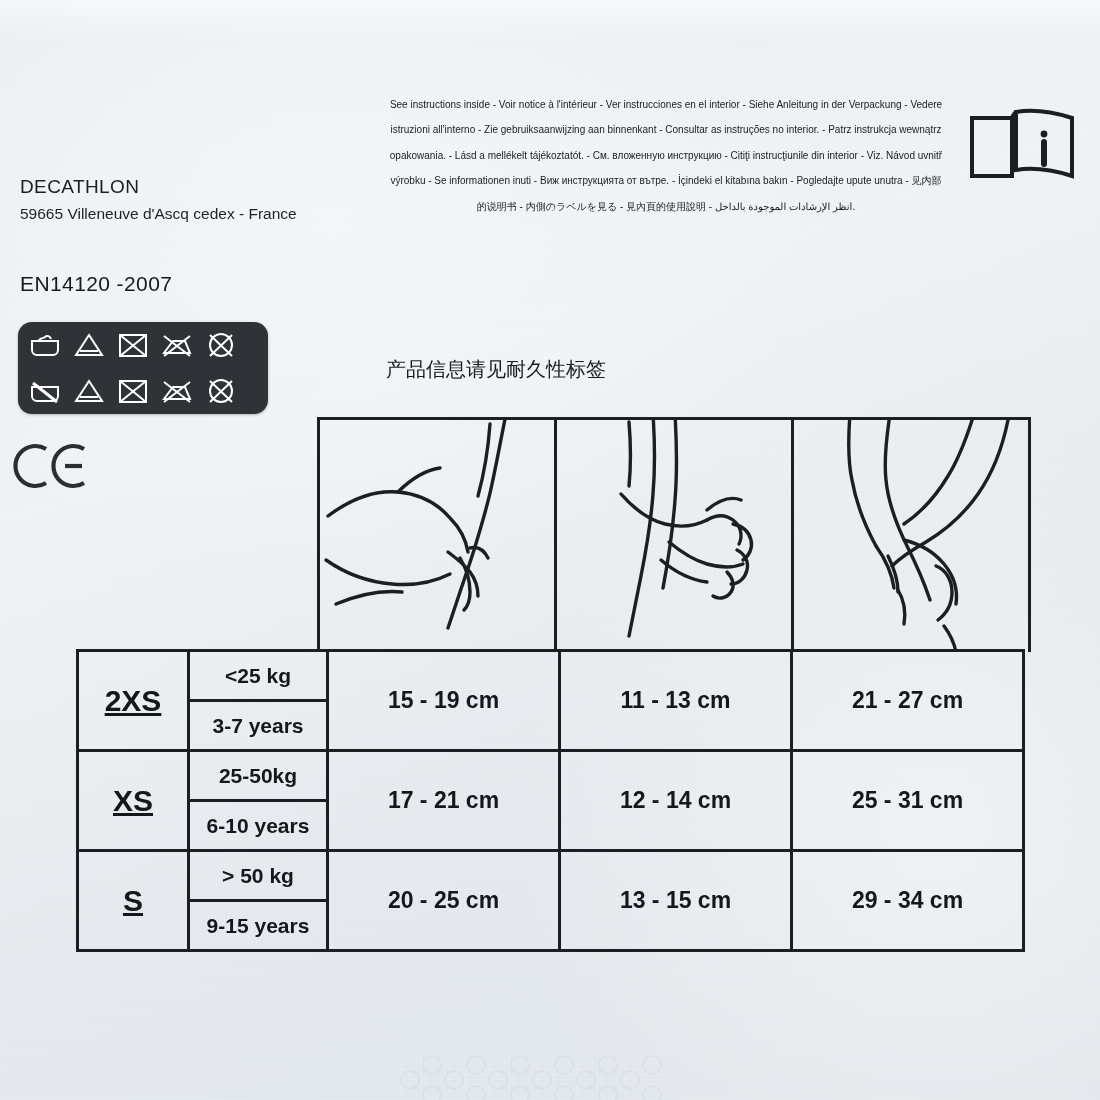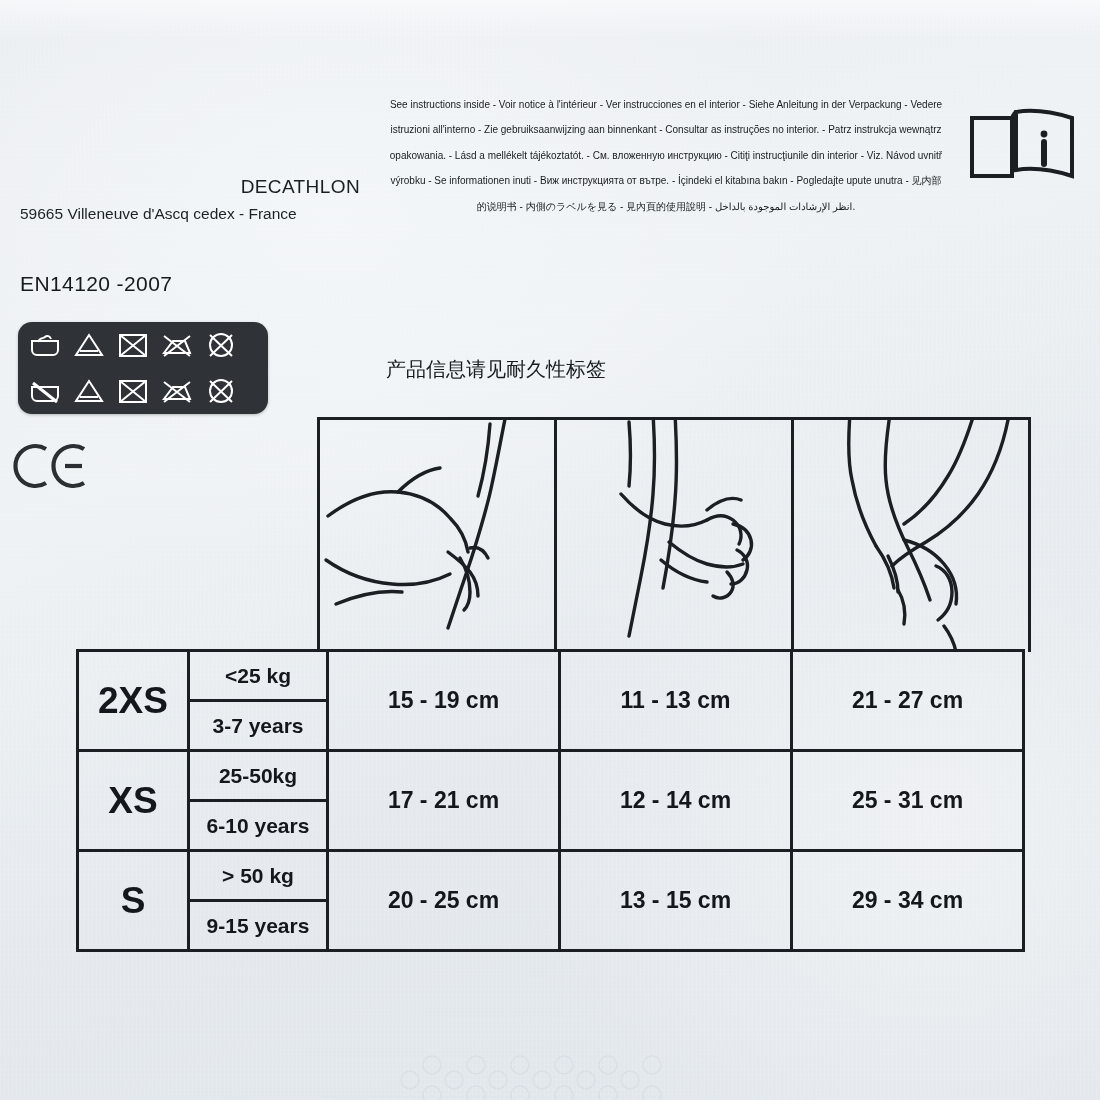--- a/index.html
+++ b/index.html
@@ -51,21 +51,20 @@
     position: absolute;
     left: 20px;
     top: 176px;
     width: 340px;
   }
   .brand-name {
     font-size: 19px;
     letter-spacing: .4px;
     color: #1a1f23;
     margin-bottom: 5px;
-    text-align: right;
   }
   .brand-line {
     font-size: 15.5px;
     line-height: 21px;
     color: #1d2226;
   }
   .norm {
     position: absolute;
     left: 20px;
     top: 272px;
@@ -165,21 +164,21 @@
     border-collapse: collapse;
     table-layout: fixed;
   }
   .size-table td {
     border: 3px solid #1b1f23;
     text-align: center;
     vertical-align: middle;
     font-weight: bold;
     color: #14181c;
   }
-  .c-size { width: 106px; font-size: 37px; }
+  .c-size { width: 106px; font-size: 30px; text-decoration: underline; }
   .c-cond { width: 134px; font-size: 21px; height: 45px; }
   .c-meas { font-size: 23px; }
   .meas-cell { height: 90px; }
 </style>
 </head>
 <body>
 
 <div class="page">
   <div class="texture"></div>
   <div class="sheen"></div>

